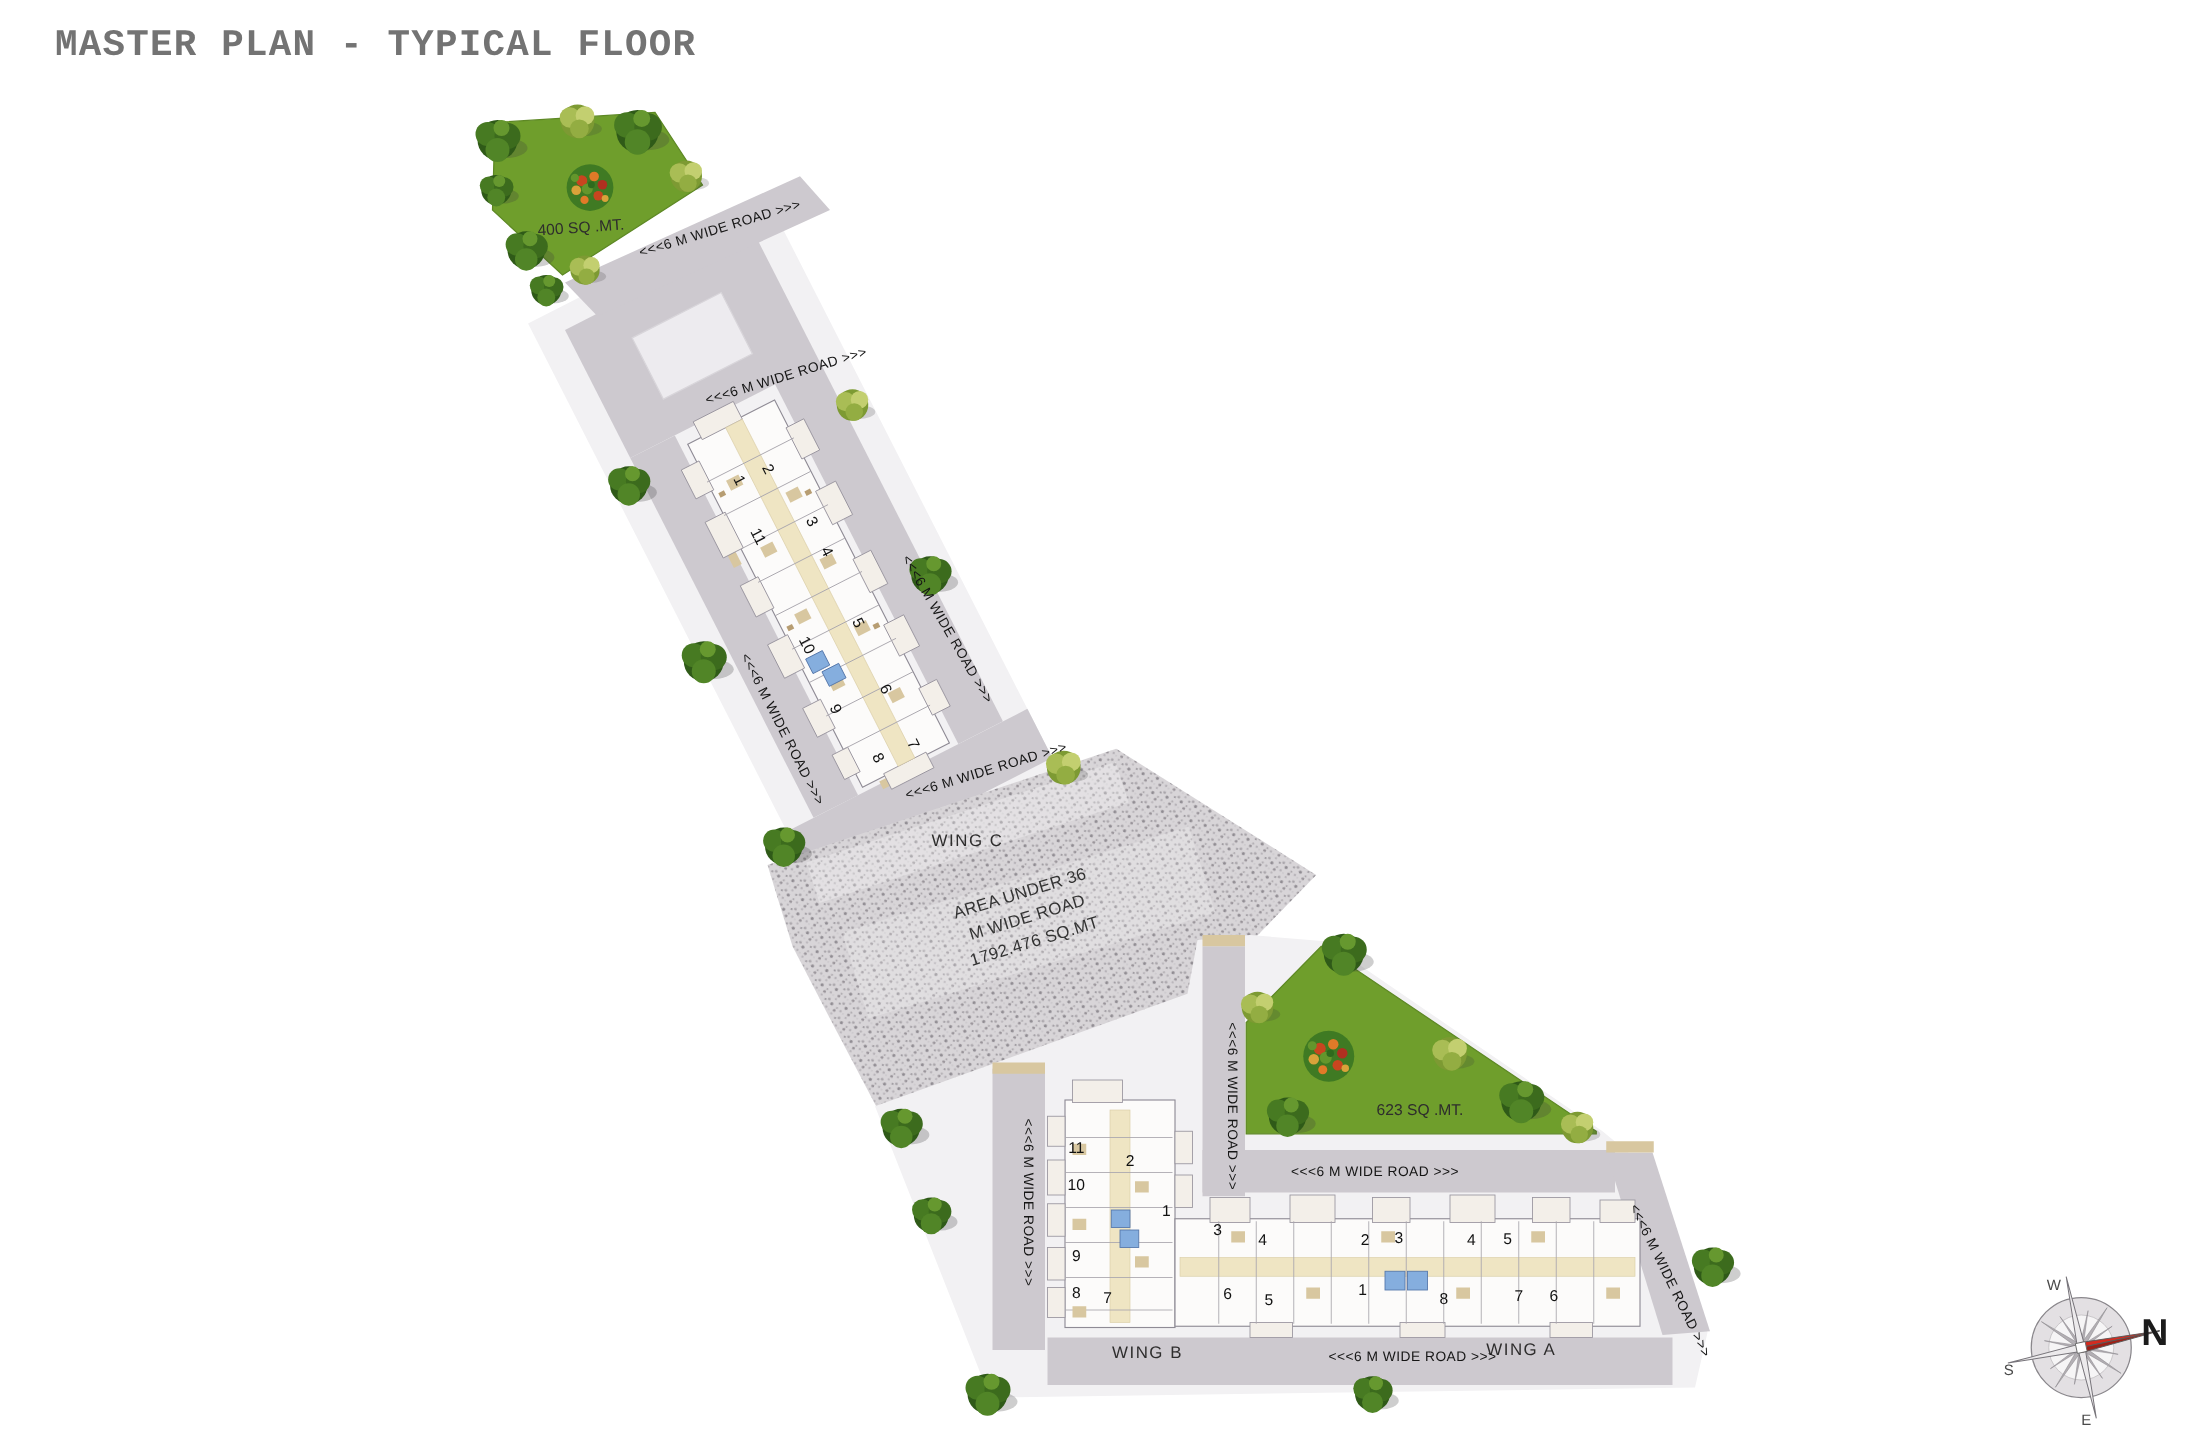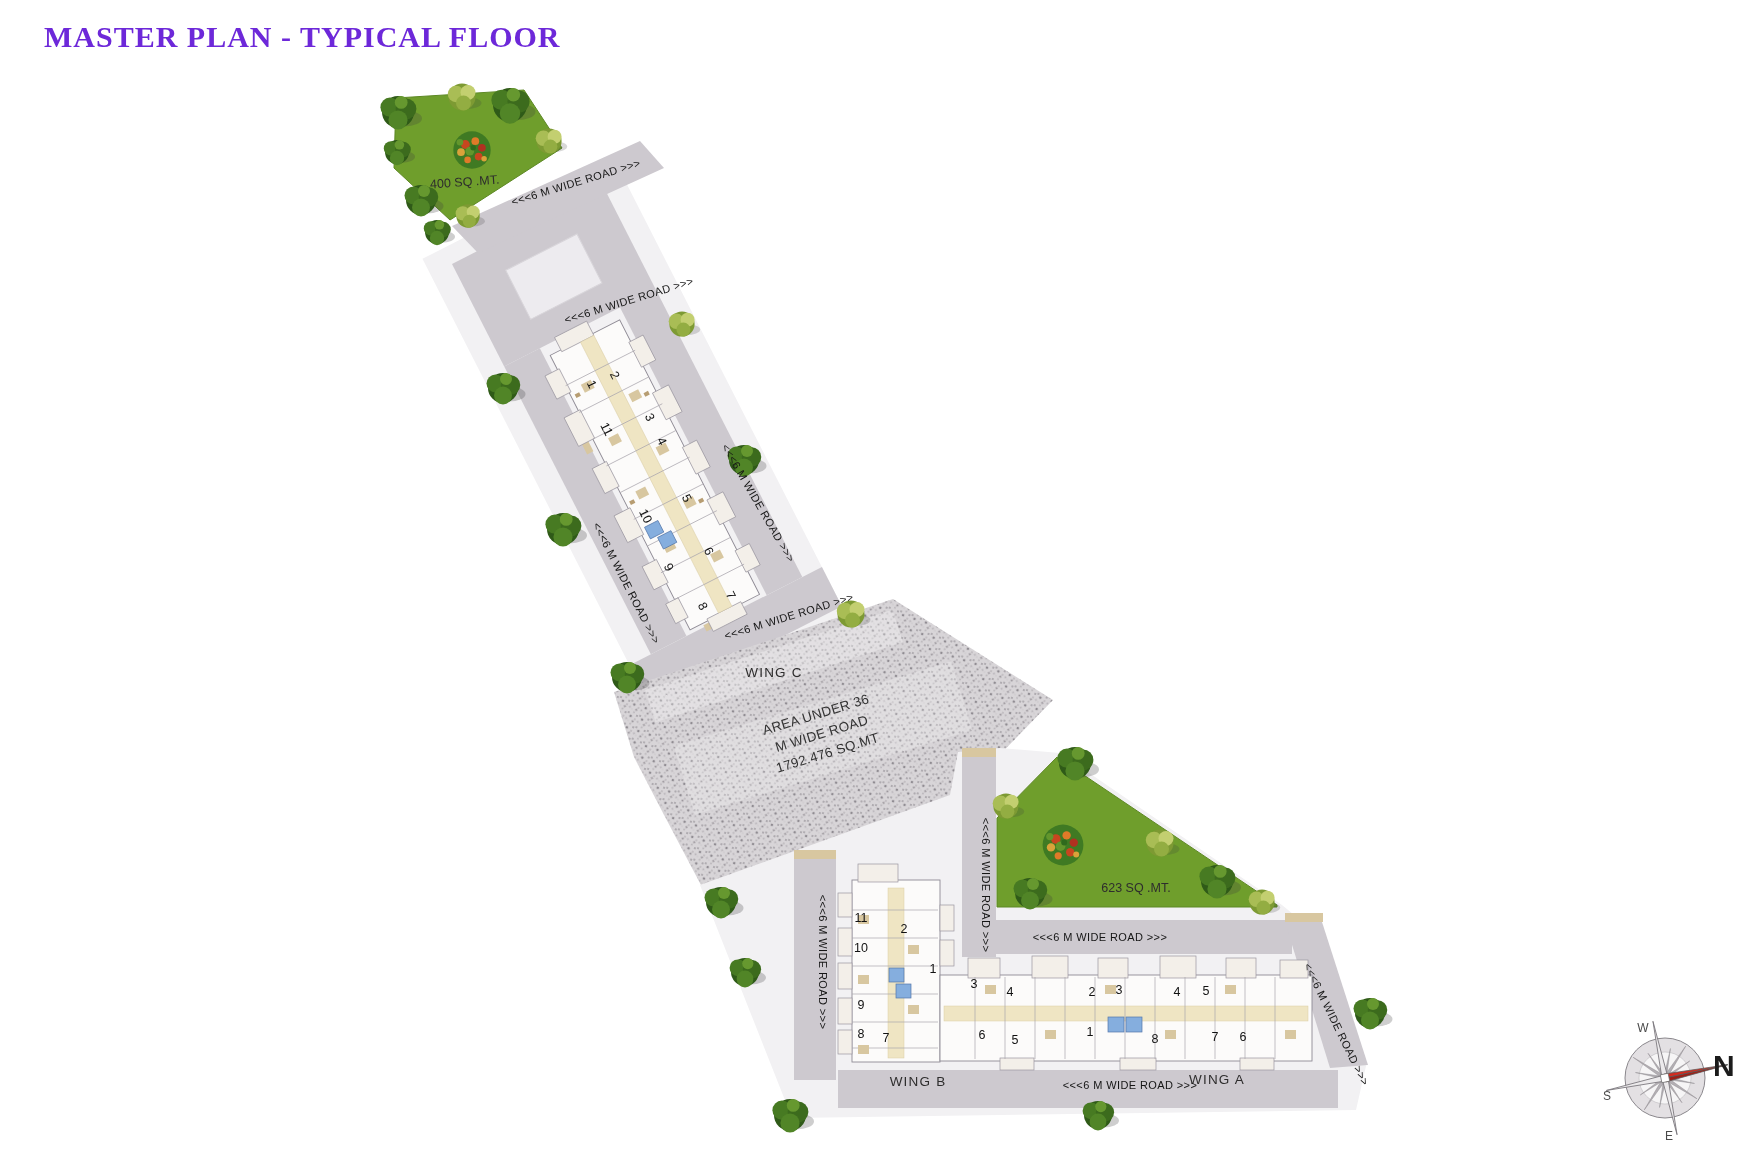--- a/index.html
+++ b/index.html
@@ -1,17 +1,17 @@
 <!DOCTYPE html>
 <html><head>
 <meta charset="utf-8">
 <style>
   html,body{margin:0;padding:0;background:#ffffff;width:1764px;height:1150px;overflow:hidden;}
   .stage{position:relative;width:1764px;height:1150px;background:#fff;font-family:"Liberation Sans",sans-serif;}
-  .title{position:absolute;left:44px;top:20px;font-size:30px;font-weight:bold;letter-spacing:1px;color:#6d28d9;font-family:Liberation Serif, serif;}
+  .title{position:absolute;left:44px;top:20px;font-size:30px;font-weight:bold;letter-spacing:1px;color:#737373;font-family:Liberation Mono, monospace;}
   svg{position:absolute;left:0;top:0;}
   svg text{font-family:"Liberation Sans",sans-serif;fill:#1c1c1c;}
   .roadlbl{font-size:11px;letter-spacing:.4px;fill:#151515;}
   .unitlbl{font-size:12.5px;fill:#111;}
   .winglbl{font-size:13.5px;letter-spacing:1.2px;fill:#2e2d2d;}
   .gardenlbl{font-size:12.5px;fill:#2e2d2d;}
   .notelbl{font-size:13.5px;letter-spacing:.3px;fill:#333;}
   .compass-n{font-size:30px;font-weight:bold;fill:#1b1b1b;}
   .compass-s{font-size:12px;fill:#4a4a4a;}
   .b{fill:#fcfbfa;stroke:#8f8b95;stroke-width:.9;}

